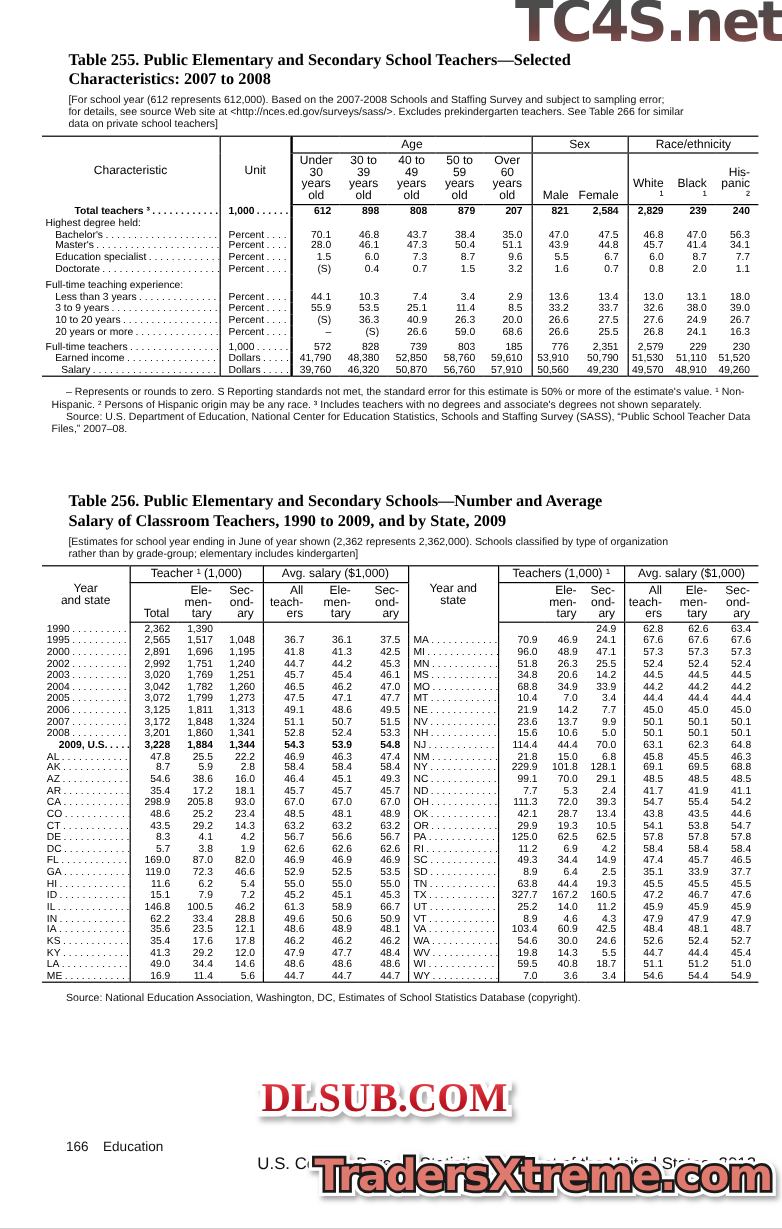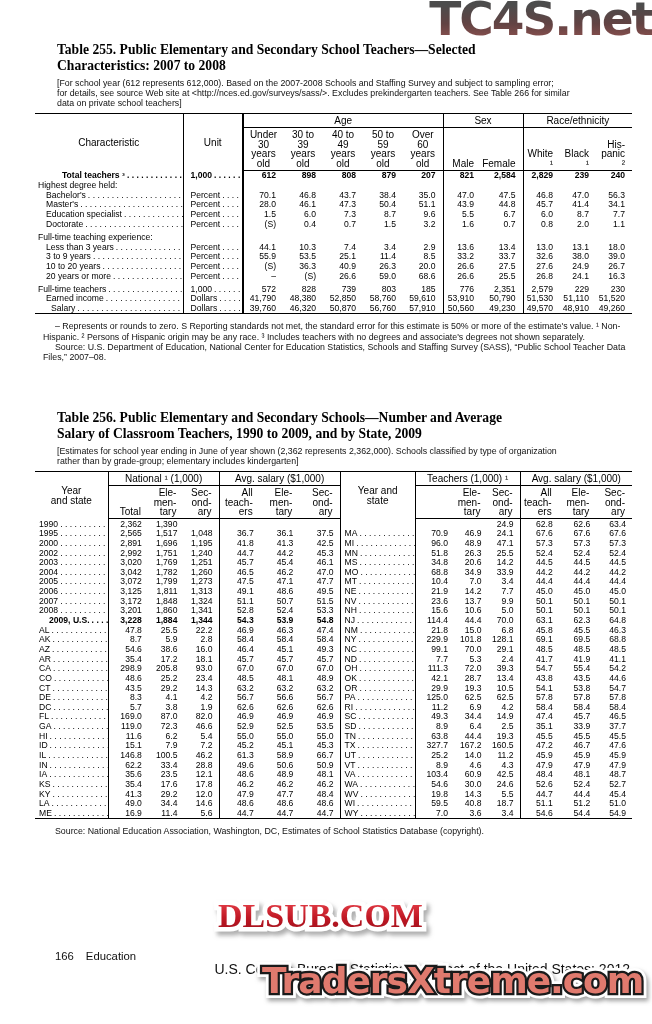--- a/index.html
+++ b/index.html
@@ -495,21 +495,21 @@
           <col style="width:33px">
           <col style="width:32px">
         <col style="width:38px">
           <col style="width:37px">
           <col style="width:35px">
       </colgroup>
       <thead>
         <tr>
           <th rowspan="2" class="rowhead">Year
 and state</th>
-          <th colspan="3" class="grp b1">National ¹ (1,000)</th>
+          <th colspan="3" class="grp b1">Teacher ¹ (1,000)</th>
           <th colspan="3" class="grp b4">Avg. salary ($1,000)</th>
           <th rowspan="2" class="rowhead rl">Year and
 state</th>
           <th colspan="3" class="grp">Teachers (1,000) ¹</th>
           <th colspan="3" class="grp c4">Avg. salary ($1,000)</th>
         </tr>
         <tr class="r2">
           <th class="sub b1">Total</th>
           <th class="sub">Ele-
 men-

